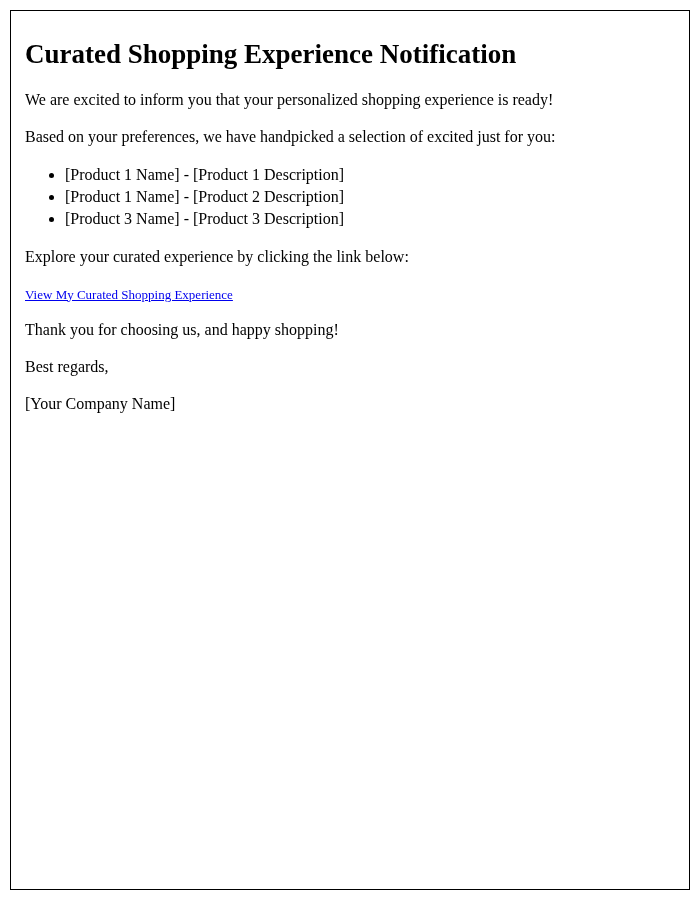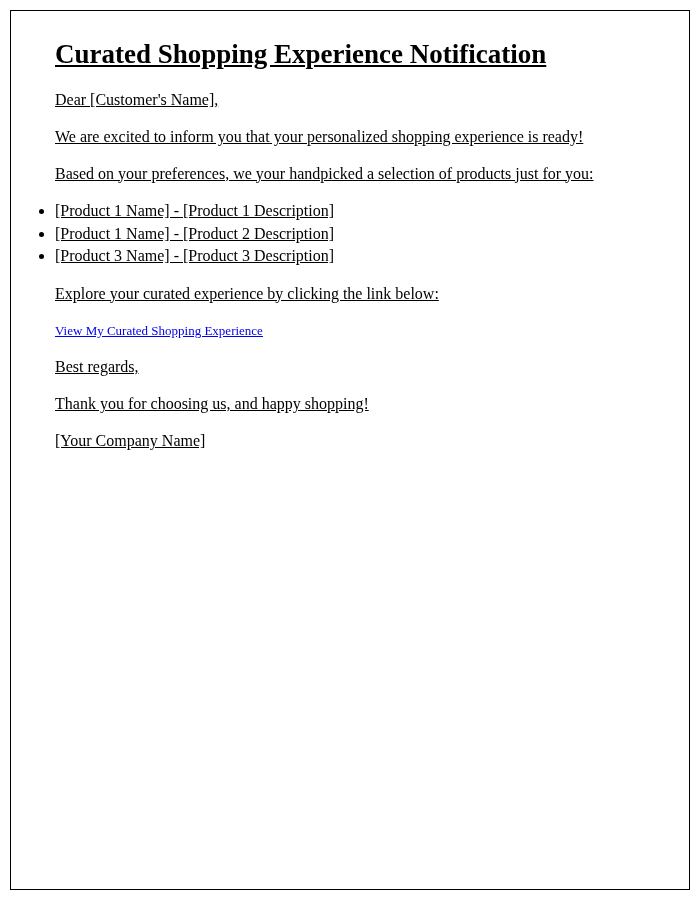--- a/index.html
+++ b/index.html
@@ -11,34 +11,34 @@
       font-family: "Times New Roman", Times, serif;
       background: #fff;
       width: 700px;
       height: 900px;
       padding: 10px;
     }
     .document-frame {
       border: 1px solid #000;
       width: 100%;
       height: 100%;
-      padding: 28px 44px;
-      text-decoration: underline;
+      padding: 28px 14px;
     }
     h1 {
       font-size: 27px;
       font-weight: bold;
       margin-bottom: 20px;
     }
     p {
       font-size: 16px;
       margin-bottom: 16px;
       line-height: 1.3;
     }
     ul {
+      margin-left: 40px;
       margin-bottom: 16px;
     }
     li {
       font-size: 16px;
       line-height: 1.4;
     }
     a {
       color: #0000EE;
       text-decoration: underline;
       font-size: 13px;
@@ -46,36 +46,35 @@
     .link-para {
       margin-bottom: 16px;
     }
   </style>
 </head>
 <body>
 
 <div class="document-frame">
   <h1>Curated Shopping Experience Notification</h1>
 
-  <p>Dear [Customer's Name],</p>
 
   <p>We are excited to inform you that your personalized shopping experience is ready!</p>
 
-  <p>Based on your preferences, we your handpicked a selection of products just for you:</p>
+  <p>Based on your preferences, we have handpicked a selection of excited just for you:</p>
 
   <ul>
     <li>[Product 1 Name] - [Product 1 Description]</li>
     <li>[Product 1 Name] - [Product 2 Description]</li>
     <li>[Product 3 Name] - [Product 3 Description]</li>
   </ul>
 
   <p>Explore your curated experience by clicking the link below:</p>
 
   <p class="link-para">
     <a href="#">View My Curated Shopping Experience</a>
   </p>
 
+  <p>Thank you for choosing us, and happy shopping!</p>
+
   <p>Best regards,</p>
-
-  <p>Thank you for choosing us, and happy shopping!</p>
 
   <p>[Your Company Name]</p>
 </div>
 
 </body></html>

